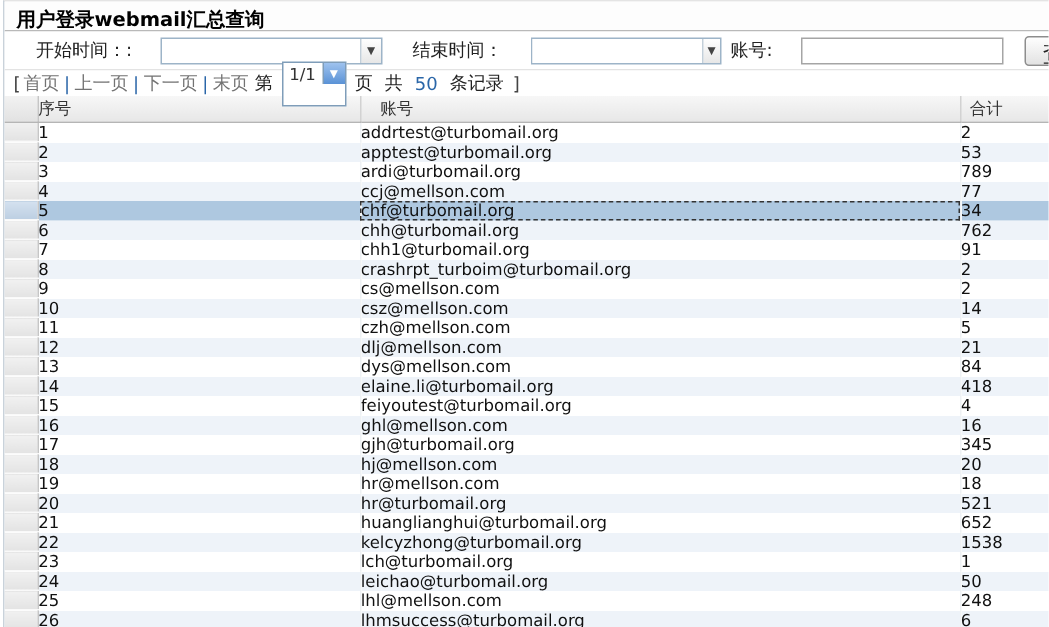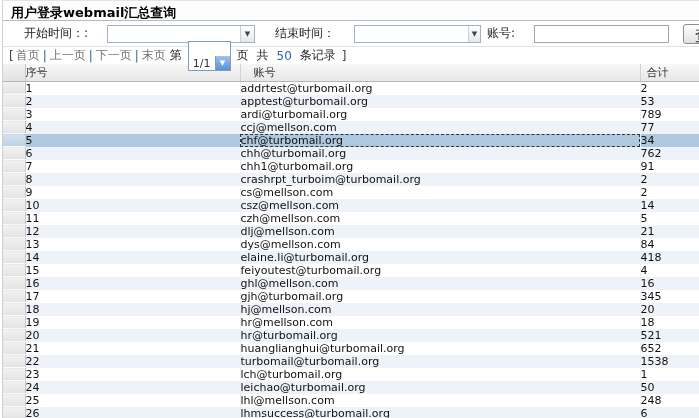--- a/index.html
+++ b/index.html
@@ -103,21 +103,21 @@
   .pagebar .bracket { color: #444; margin: 0 2px; }
   .pagebar a.plink { color: #737373; text-decoration: none; cursor: pointer; }
   .pagebar .ptext { margin: 0 4px; color: #222; }
   .pagebar .count { color: #2a66a8; margin: 0 4px; }
   .pselect {
     display: flex;
     height: 30px;
     border: 1px solid #7f9db9;
     background: #fff;
     font-size: 11px;
-    align-items: flex-end;
+    align-items: flex-start;
     margin: 0 2px;
     cursor: default;
   }
   .pselect .val { padding: 1px 4px 0 4px; line-height: 13px; }
   .pselect .parrow {
     width: 15px;
     background: linear-gradient(#9ec2ee, #5a92d6);
     color: #fff;
     font-size: 7px;
     line-height: 14px;
@@ -357,21 +357,21 @@
         </tr>
         <tr>
           <td class="gut"></td>
           <td class="c-no">21</td>
           <td class="c-acct">huanglianghui@turbomail.org</td>
           <td class="c-total">652</td>
         </tr>
         <tr class="alt">
           <td class="gut"></td>
           <td class="c-no">22</td>
-          <td class="c-acct">turbomail@turbomail.org</td>
+          <td class="c-acct">kelcyzhong@turbomail.org</td>
           <td class="c-total">1538</td>
         </tr>
         <tr>
           <td class="gut"></td>
           <td class="c-no">23</td>
           <td class="c-acct">lch@turbomail.org</td>
           <td class="c-total">1</td>
         </tr>
         <tr class="alt">
           <td class="gut"></td>

